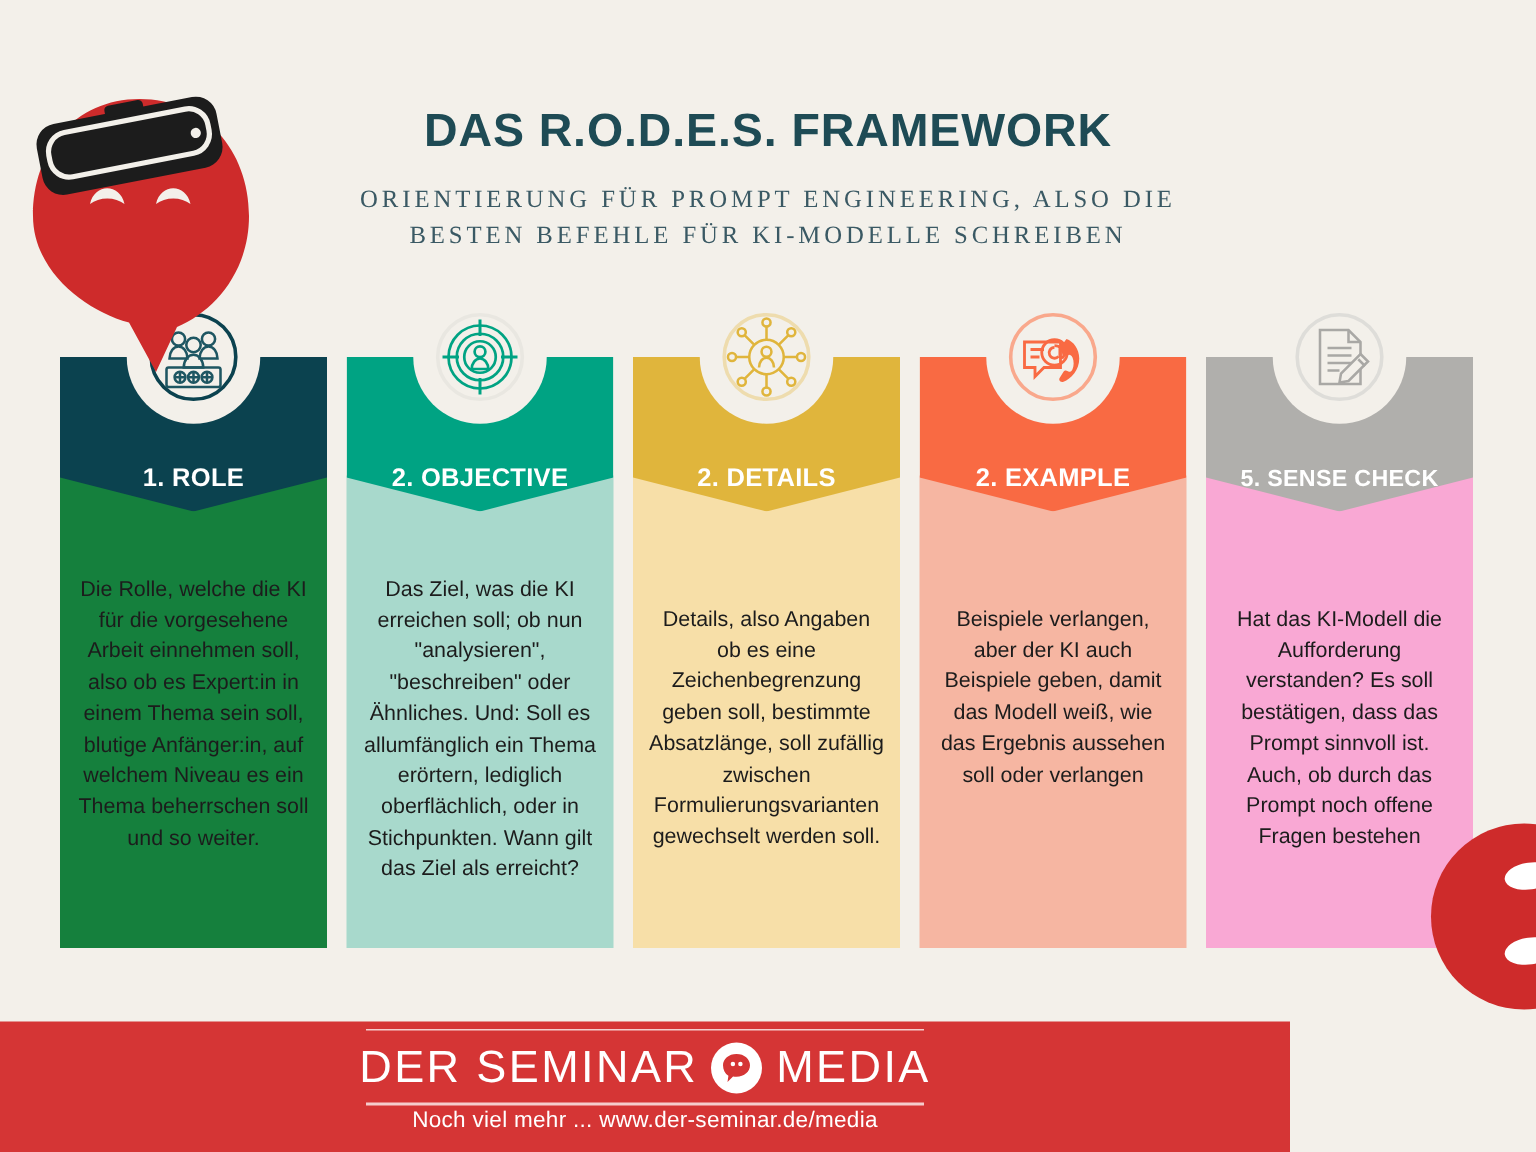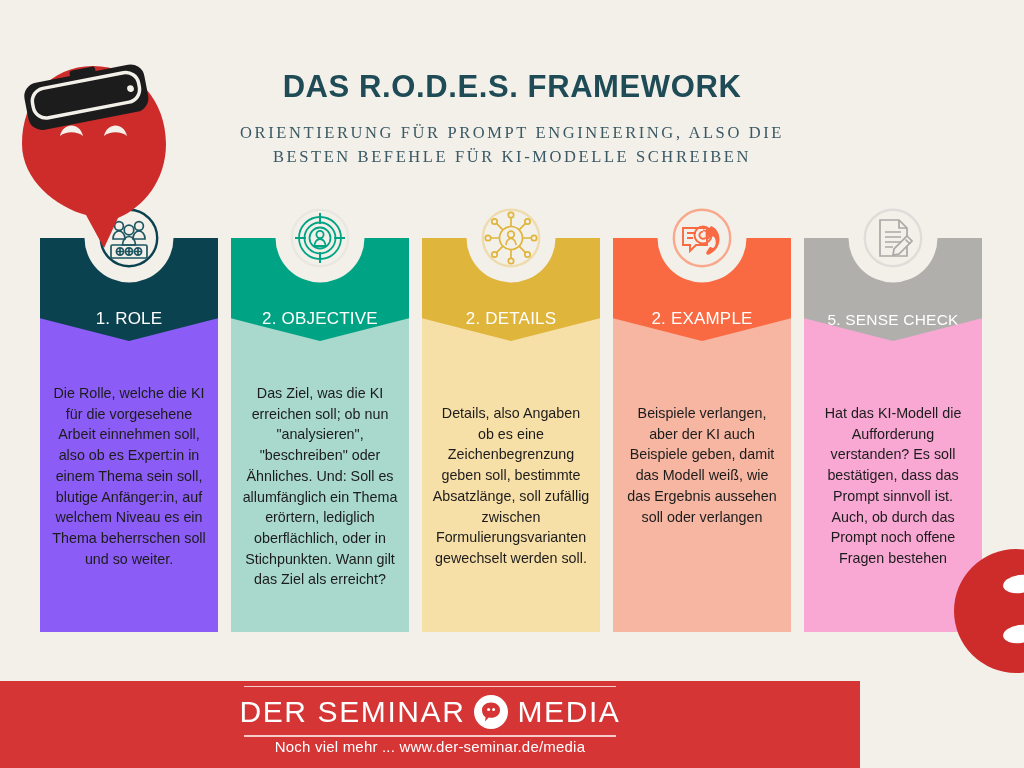--- a/index.html
+++ b/index.html
@@ -100,21 +100,21 @@
     position: relative;
     display: flex;
     align-items: flex-end;
     justify-content: center;
     padding-bottom: 12px;
     clip-path: polygon(0 0, 100% 0, 100% 78%, 50% 100%, 0 78%);
   }
   .col-head-label {
     color: #FFFFFF;
     font-size: 17px;
-    font-weight: normal;
+    font-weight: bold;
     letter-spacing: 0.2px;
     white-space: nowrap;
   }
   .col-head-label.small { font-size: 15.5px; }
 
   .col-body {
     margin-top: -24px;
     height: 315px;
     padding: 66px 10px 12px 10px;
     text-align: center;
@@ -216,21 +216,21 @@
         <rect x="12" y="37" width="36" height="13" rx="1.4"></rect>
         <circle cx="21" cy="43.5" r="3.6"></circle>
           <circle cx="30" cy="43.5" r="3.6"></circle>
           <circle cx="39" cy="43.5" r="3.6"></circle>
         <path d="M21 40v7M17.4 43.5h7.2M30 40v7M26.4 43.5h7.2M39 40v7M35.4 43.5h7.2"></path>
       </svg>
     </div>
     <div class="col-head" style="background:#0B424F">
       <span class="col-head-label">1. ROLE</span>
     </div>
-    <div class="col-body" style="background:#8b5cf6">Die Rolle, welche die KI für die vorgesehene Arbeit einnehmen soll, also ob es Expert:in in einem Thema sein soll, blutige Anfänger:in, auf welchem Niveau es ein Thema beherrschen soll und so weiter.</div>
+    <div class="col-body" style="background:#15803d">Die Rolle, welche die KI für die vorgesehene Arbeit einnehmen soll, also ob es Expert:in in einem Thema sein soll, blutige Anfänger:in, auf welchem Niveau es ein Thema beherrschen soll und so weiter.</div>
   </div>
 
   <div class="col">
     <div class="col-icon">
       <svg width="60" height="60" viewBox="0 0 60 60" fill="none" stroke="#00A383" stroke-width="1.8">
         <circle cx="30" cy="30" r="28.2" stroke="#E9E7E1" stroke-width="2.4" fill="#F3F0EA"></circle>
         <circle cx="30" cy="30" r="21"></circle>
           <circle cx="30" cy="30" r="15.5"></circle>
           <circle cx="30" cy="30" r="10.5"></circle>
         <path d="M30 5v11M30 44v11M5 30h11M44 30h11" stroke-width="2"></path>

